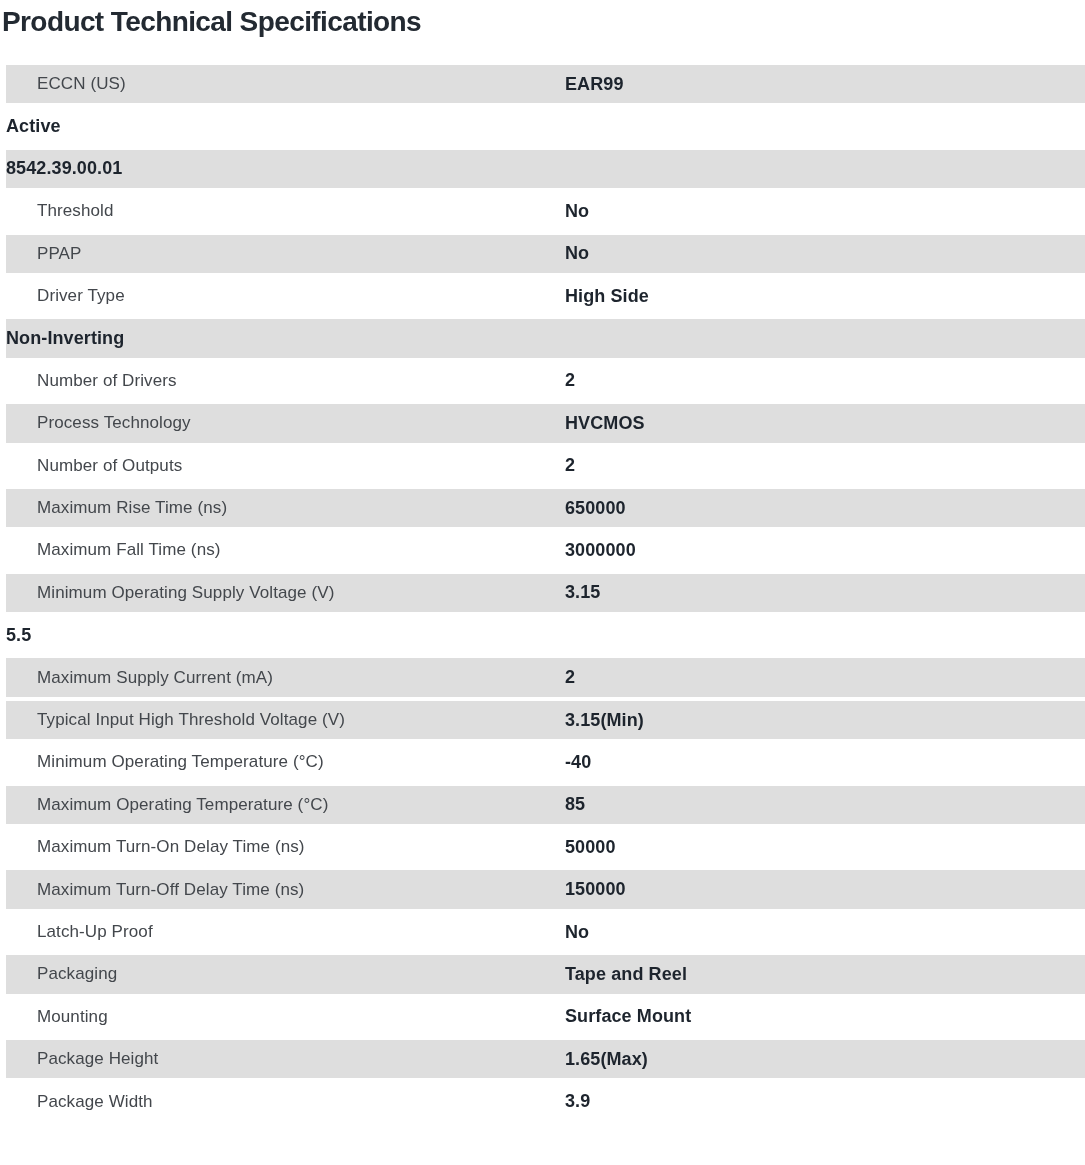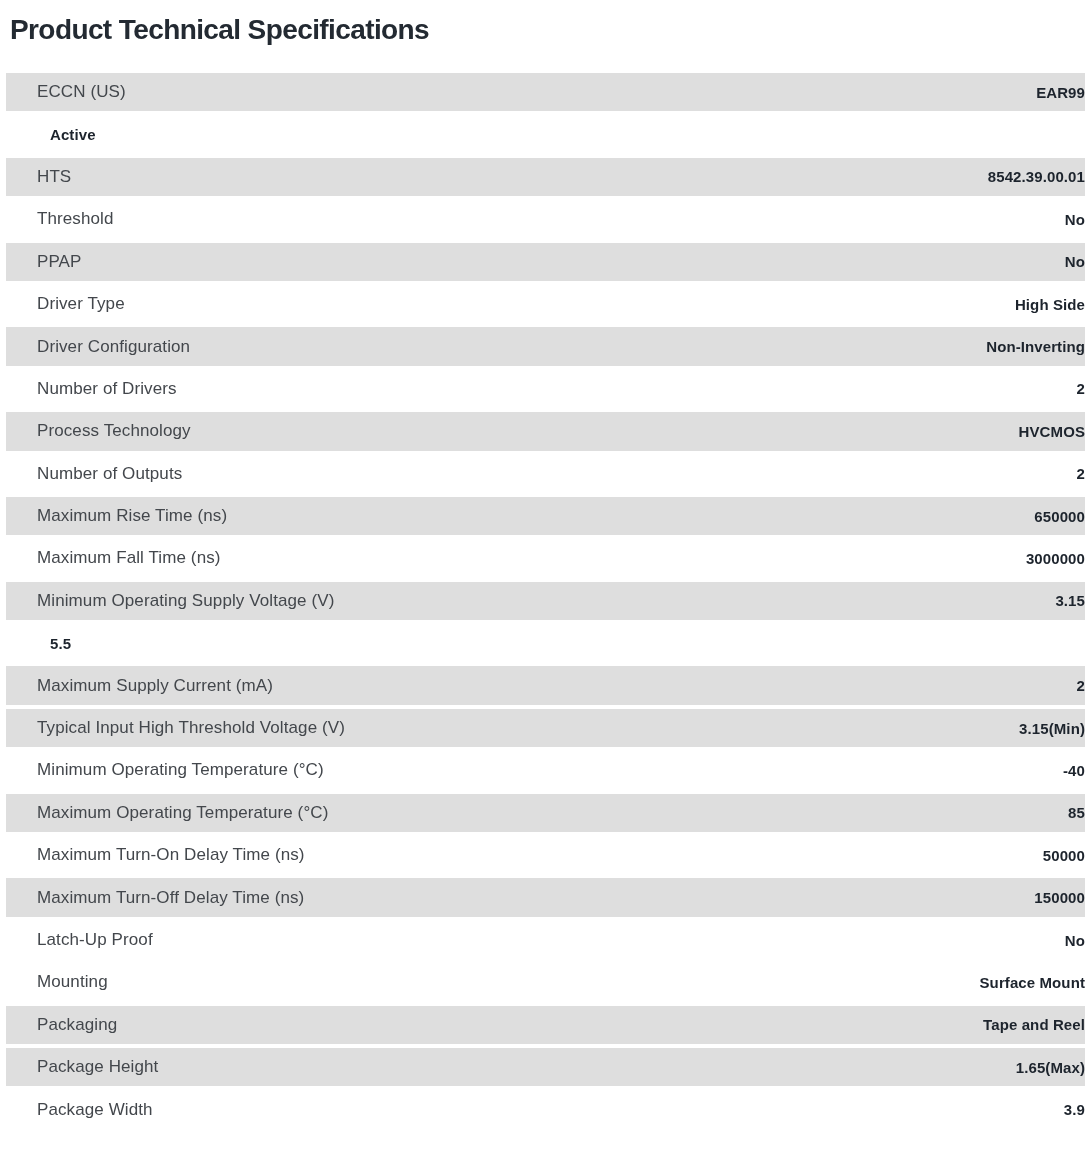--- a/index.html
+++ b/index.html
@@ -6,91 +6,87 @@
   html, body {
     margin: 0;
     padding: 0;
     background: #ffffff;
     width: 1085px;
     height: 1165px;
     overflow: hidden;
     font-family: "Liberation Sans", sans-serif;
   }
   .page-title {
-    margin: 8px;
+    margin: 0;
     padding: 4px 0 0 2px;
     font-size: 28px;
     line-height: 36px;
     font-weight: 700;
     letter-spacing: -0.6px;
     color: var(--title-color, #232a32);
   }
   .spec-table {
     margin: 23px 0 0 6px;
     width: 1079px;
   }
   .spec-row {
     display: flex;
     align-items: center;
     height: 42.4px;
-    justify-content: space-between;
   }
   .spec-row.alt {
     background: var(--row-alt-bg, #dedede);
     border-top: 2px solid #ffffff;
     border-bottom: 2px solid #ffffff;
   }
   .spec-label {
     width: 559px;
     padding-left: 31px;
     font-size: 17px;
     letter-spacing: 0.1px;
     color: var(--label-color, #43474c);
     white-space: nowrap;
   }
   .spec-value {
-    font-size: 15px;
+    font-size: 18px;
     font-weight: 700;
     letter-spacing: 0.1px;
     color: var(--value-color, #1d242d);
     white-space: nowrap;
-    margin-left: 44px;
   }
 </style>
 </head>
 <body style="background: rgb(255, 255, 255);">
 
 <h1 class="page-title">Product Technical Specifications</h1>
 
 <div class="spec-table" id="spec-table">
     <div class="spec-row alt">
       <div class="spec-label">ECCN (US)</div>
       <div class="spec-value">EAR99</div>
     </div>
     <div class="spec-row">
       <div class="spec-value">Active</div>
     </div>
     <div class="spec-row alt">
-      <div class="spec-label">HTS</div>
       <div class="spec-value">8542.39.00.01</div>
     </div>
     <div class="spec-row">
       <div class="spec-label">Threshold</div>
       <div class="spec-value">No</div>
     </div>
     <div class="spec-row alt">
       <div class="spec-label">PPAP</div>
       <div class="spec-value">No</div>
     </div>
     <div class="spec-row">
       <div class="spec-label">Driver Type</div>
       <div class="spec-value">High Side</div>
     </div>
     <div class="spec-row alt">
-      <div class="spec-label">Driver Configuration</div>
       <div class="spec-value">Non-Inverting</div>
     </div>
     <div class="spec-row">
       <div class="spec-label">Number of Drivers</div>
       <div class="spec-value">2</div>
     </div>
     <div class="spec-row alt">
       <div class="spec-label">Process Technology</div>
       <div class="spec-value">HVCMOS</div>
     </div>
@@ -134,27 +130,27 @@
       <div class="spec-value">50000</div>
     </div>
     <div class="spec-row alt">
       <div class="spec-label">Maximum Turn-Off Delay Time (ns)</div>
       <div class="spec-value">150000</div>
     </div>
     <div class="spec-row">
       <div class="spec-label">Latch-Up Proof</div>
       <div class="spec-value">No</div>
     </div>
+    <div class="spec-row alt">
+      <div class="spec-label">Packaging</div>
+      <div class="spec-value">Tape and Reel</div>
+    </div>
     <div class="spec-row">
       <div class="spec-label">Mounting</div>
       <div class="spec-value">Surface Mount</div>
-    </div>
-    <div class="spec-row alt">
-      <div class="spec-label">Packaging</div>
-      <div class="spec-value">Tape and Reel</div>
     </div>
     <div class="spec-row alt">
       <div class="spec-label">Package Height</div>
       <div class="spec-value">1.65(Max)</div>
     </div>
     <div class="spec-row">
       <div class="spec-label">Package Width</div>
       <div class="spec-value">3.9</div>
     </div>
   </div>

